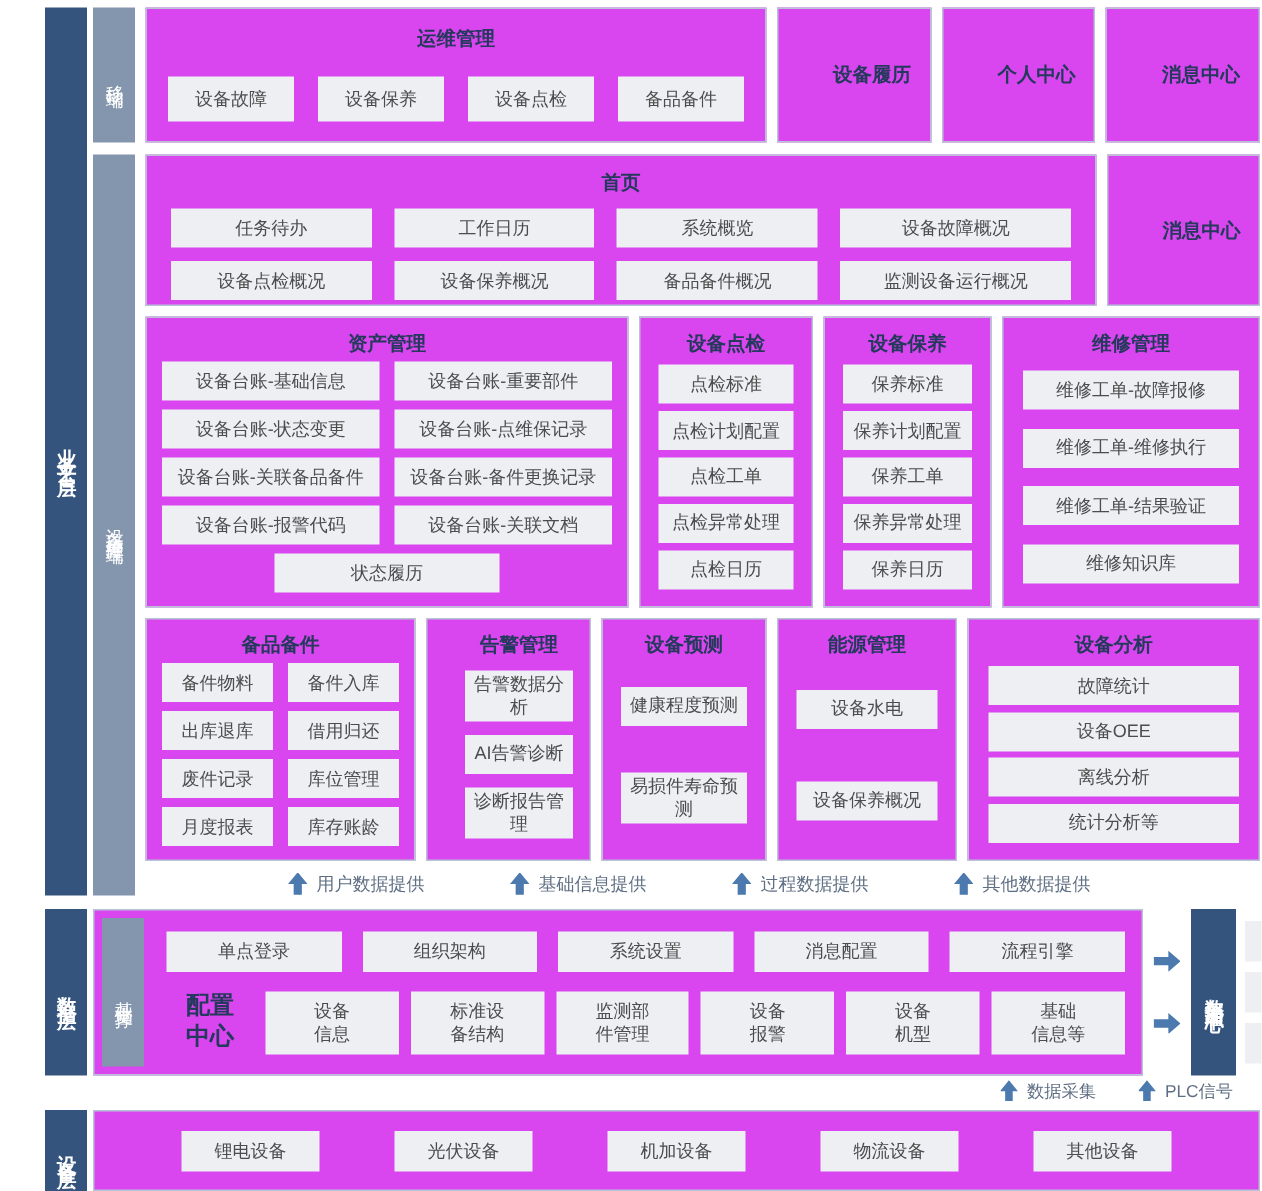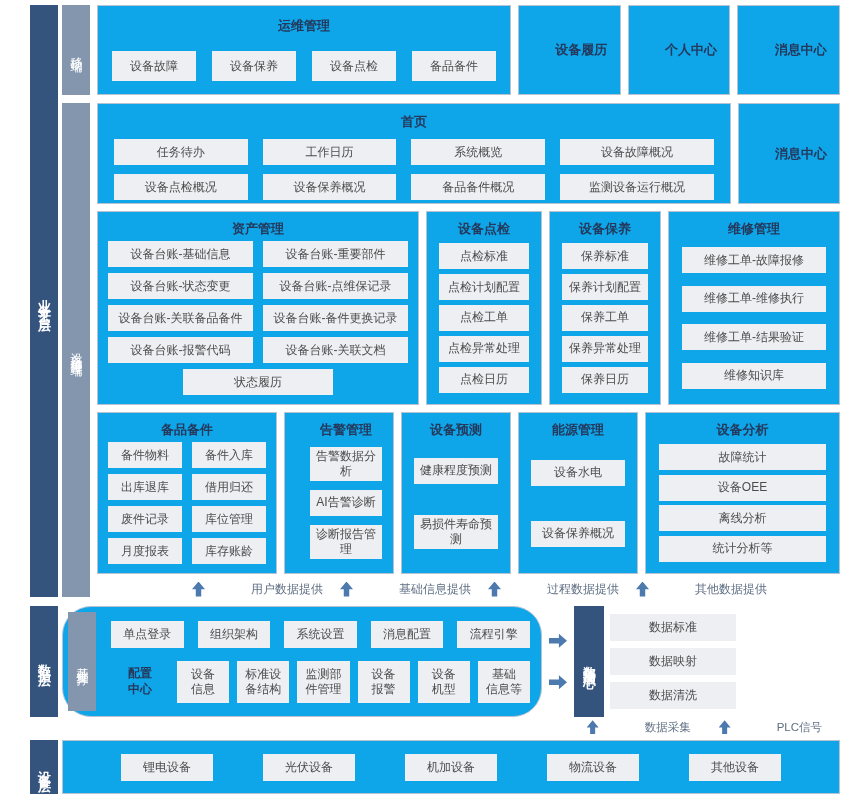--- a/index.html
+++ b/index.html
@@ -13,21 +13,21 @@
 
   
   .vlabel {
     writing-mode:vertical-lr; text-orientation:upright;
     display:flex; align-items:center; justify-content:center;
     color:#fff; flex:none;
   }
   .layer-label { width:28px; background:#34547e; font-size:13px; font-weight:bold; letter-spacing:5px; }
   .sub-label   { width:28px; background:#8496ad; font-size:12px; letter-spacing:2px; }
 
-  .box { background:#0ea5e9; border:1px solid #b7c3d3; }
+  .box { background:#d946ef; border:1px solid #b7c3d3; }
   .btn {
     background:#edeff3; color:#4c4c4c; font-size:12px;
     display:flex; align-items:center; justify-content:center;
     text-align:center; min-height:26px; padding:2px 4px;
     white-space:pre-line; line-height:1.25;
   }
   .title { font-size:13px; font-weight:bold; color:#24395c; text-align:center; flex:none; }
 
   
   .section { display:flex; gap:4px; }
@@ -66,33 +66,33 @@
   .m-monitor { width:80px; flex:none; }
   .m-alarm { width:110px; flex:none;padding-left:24px; }
   .m-predict { width:110px; flex:none; }
   .m-energy { width:120px; flex:none; }
   .m-analysis { flex:1; }
 
   .flow-row { height:16px; display:flex; align-items:center; padding-left:95px; gap:57px; }
   .flow-group { display:flex; align-items:center; gap:6px; width:91px; flex:none; }
   .up-arrow { width:13px; height:15px; background:#4c79ae; flex:none;
     clip-path:polygon(50% 0, 100% 52%, 71% 52%, 71% 100%, 29% 100%, 29% 52%, 0 52%); }
-  .flow-label { font-size:12px; color:#5f6f83; white-space:nowrap;margin-left:40px; }
+  .flow-label { font-size:12px; color:#5f6f83; white-space:nowrap; }
 
   
   .data { height:116px; margin-top:9px; }
   .data-main { flex:1; display:flex; gap:6px; }
-  .support-box { width:480px; flex:none; display:flex; padding:5px; gap:9px;border-radius:29px; }
+  .support-box { width:700px; flex:none; display:flex; padding:5px; gap:9px; }
   .support-grid { flex:1; display:flex; flex-direction:column; justify-content:space-around; padding:2px 6px; }
   .support-r1 { display:flex; gap:14px; height:27px; }
   .support-r1 .btn { flex:1; }
   .support-r2 { display:flex; gap:8px; height:42px; }
   .support-r2 .btn { flex:1; }
   .cfg-label { width:58px; flex:none; display:flex; align-items:center; justify-content:center;
-    font-size:12px; font-weight:bold; color:#24395c; text-align:center; white-space:pre-line; line-height:1.3; }
+    font-size:16px; font-weight:bold; color:#24395c; text-align:center; white-space:pre-line; line-height:1.3; }
   .gov-arrows { width:20px; flex:none; display:flex; flex-direction:column; justify-content:space-around; align-items:center; padding:14px 0; }
   .right-arrow { width:18px; height:14px; background:#4c79ae;
     clip-path:polygon(0 30%, 55% 30%, 55% 0, 100% 50%, 55% 100%, 55% 70%, 0 70%); }
   .gov-label { width:30px; background:#34547e; font-size:12.5px; font-weight:bold; letter-spacing:2px; }
   .gov-items { width:126px; flex:none; display:flex; flex-direction:column; justify-content:space-around; padding:4px 0; }
   .gov-items .btn { min-height:27px; }
 
   .data-bottom { height:17px; margin-top:2px; display:flex; justify-content:flex-end; align-items:center; gap:28px; padding-right:18px; }
   .data-bottom .flow-group { width:auto; }
   .data-bottom .up-arrow { width:12px; height:14px; }

